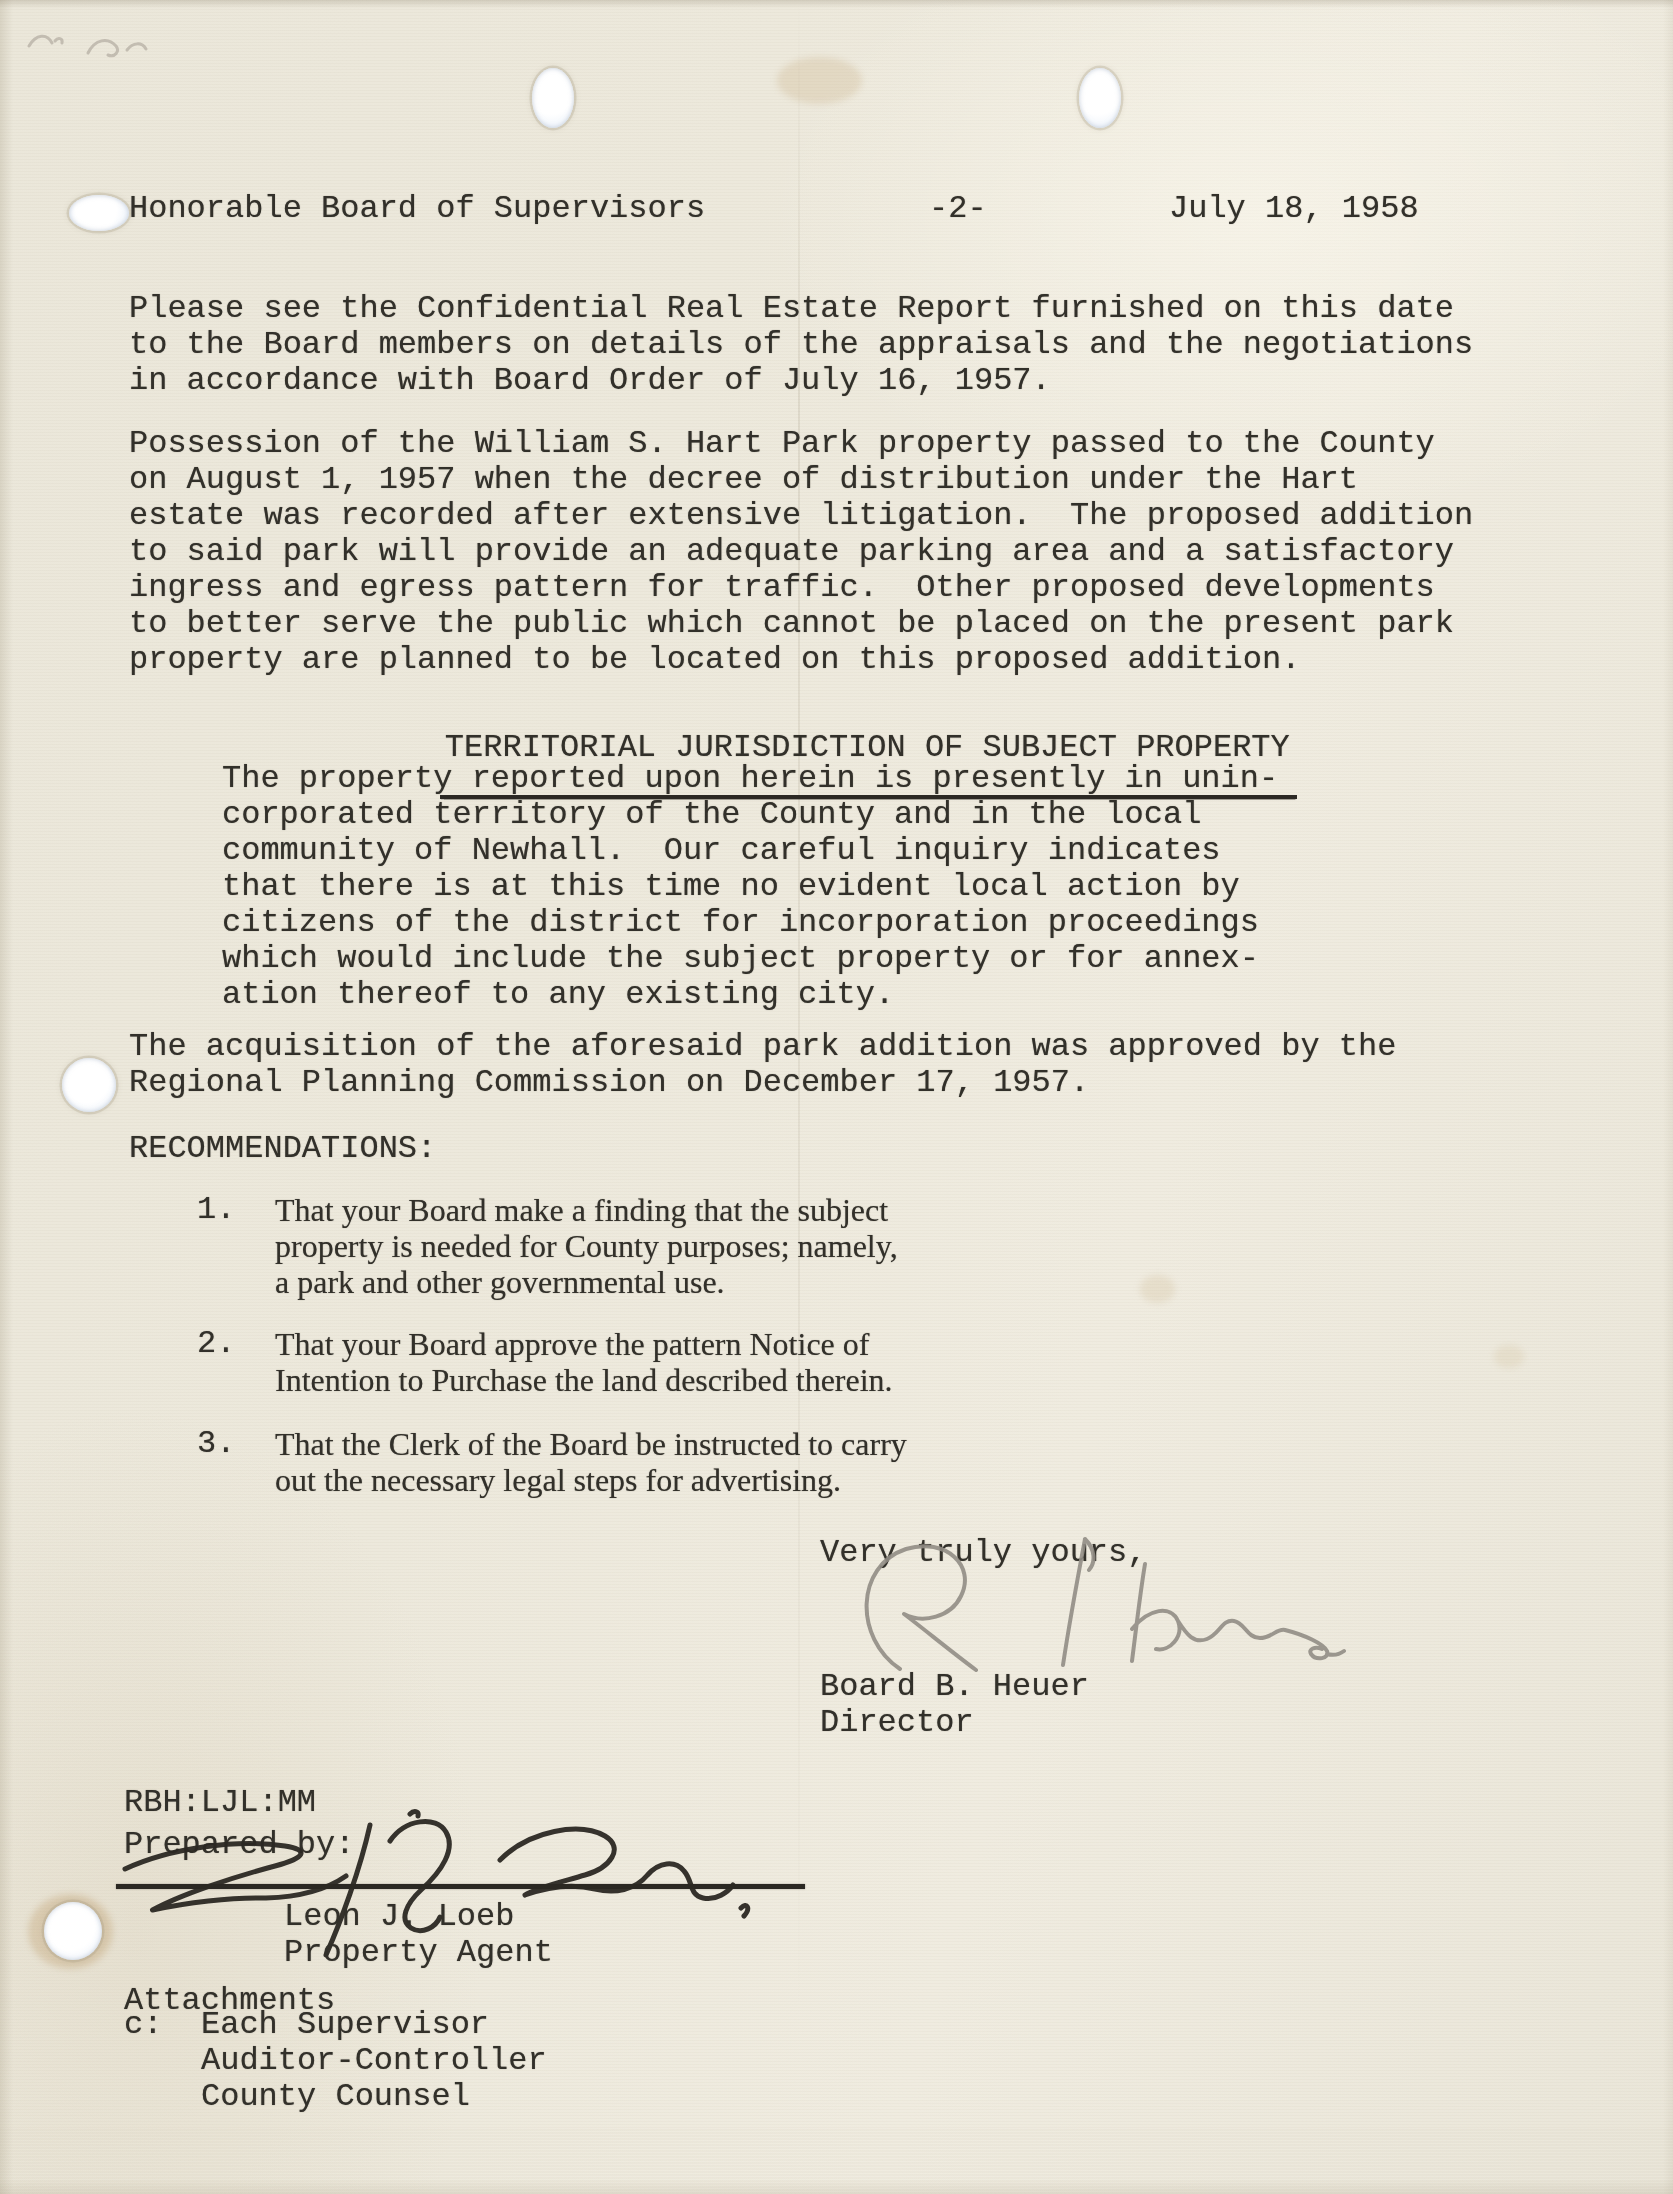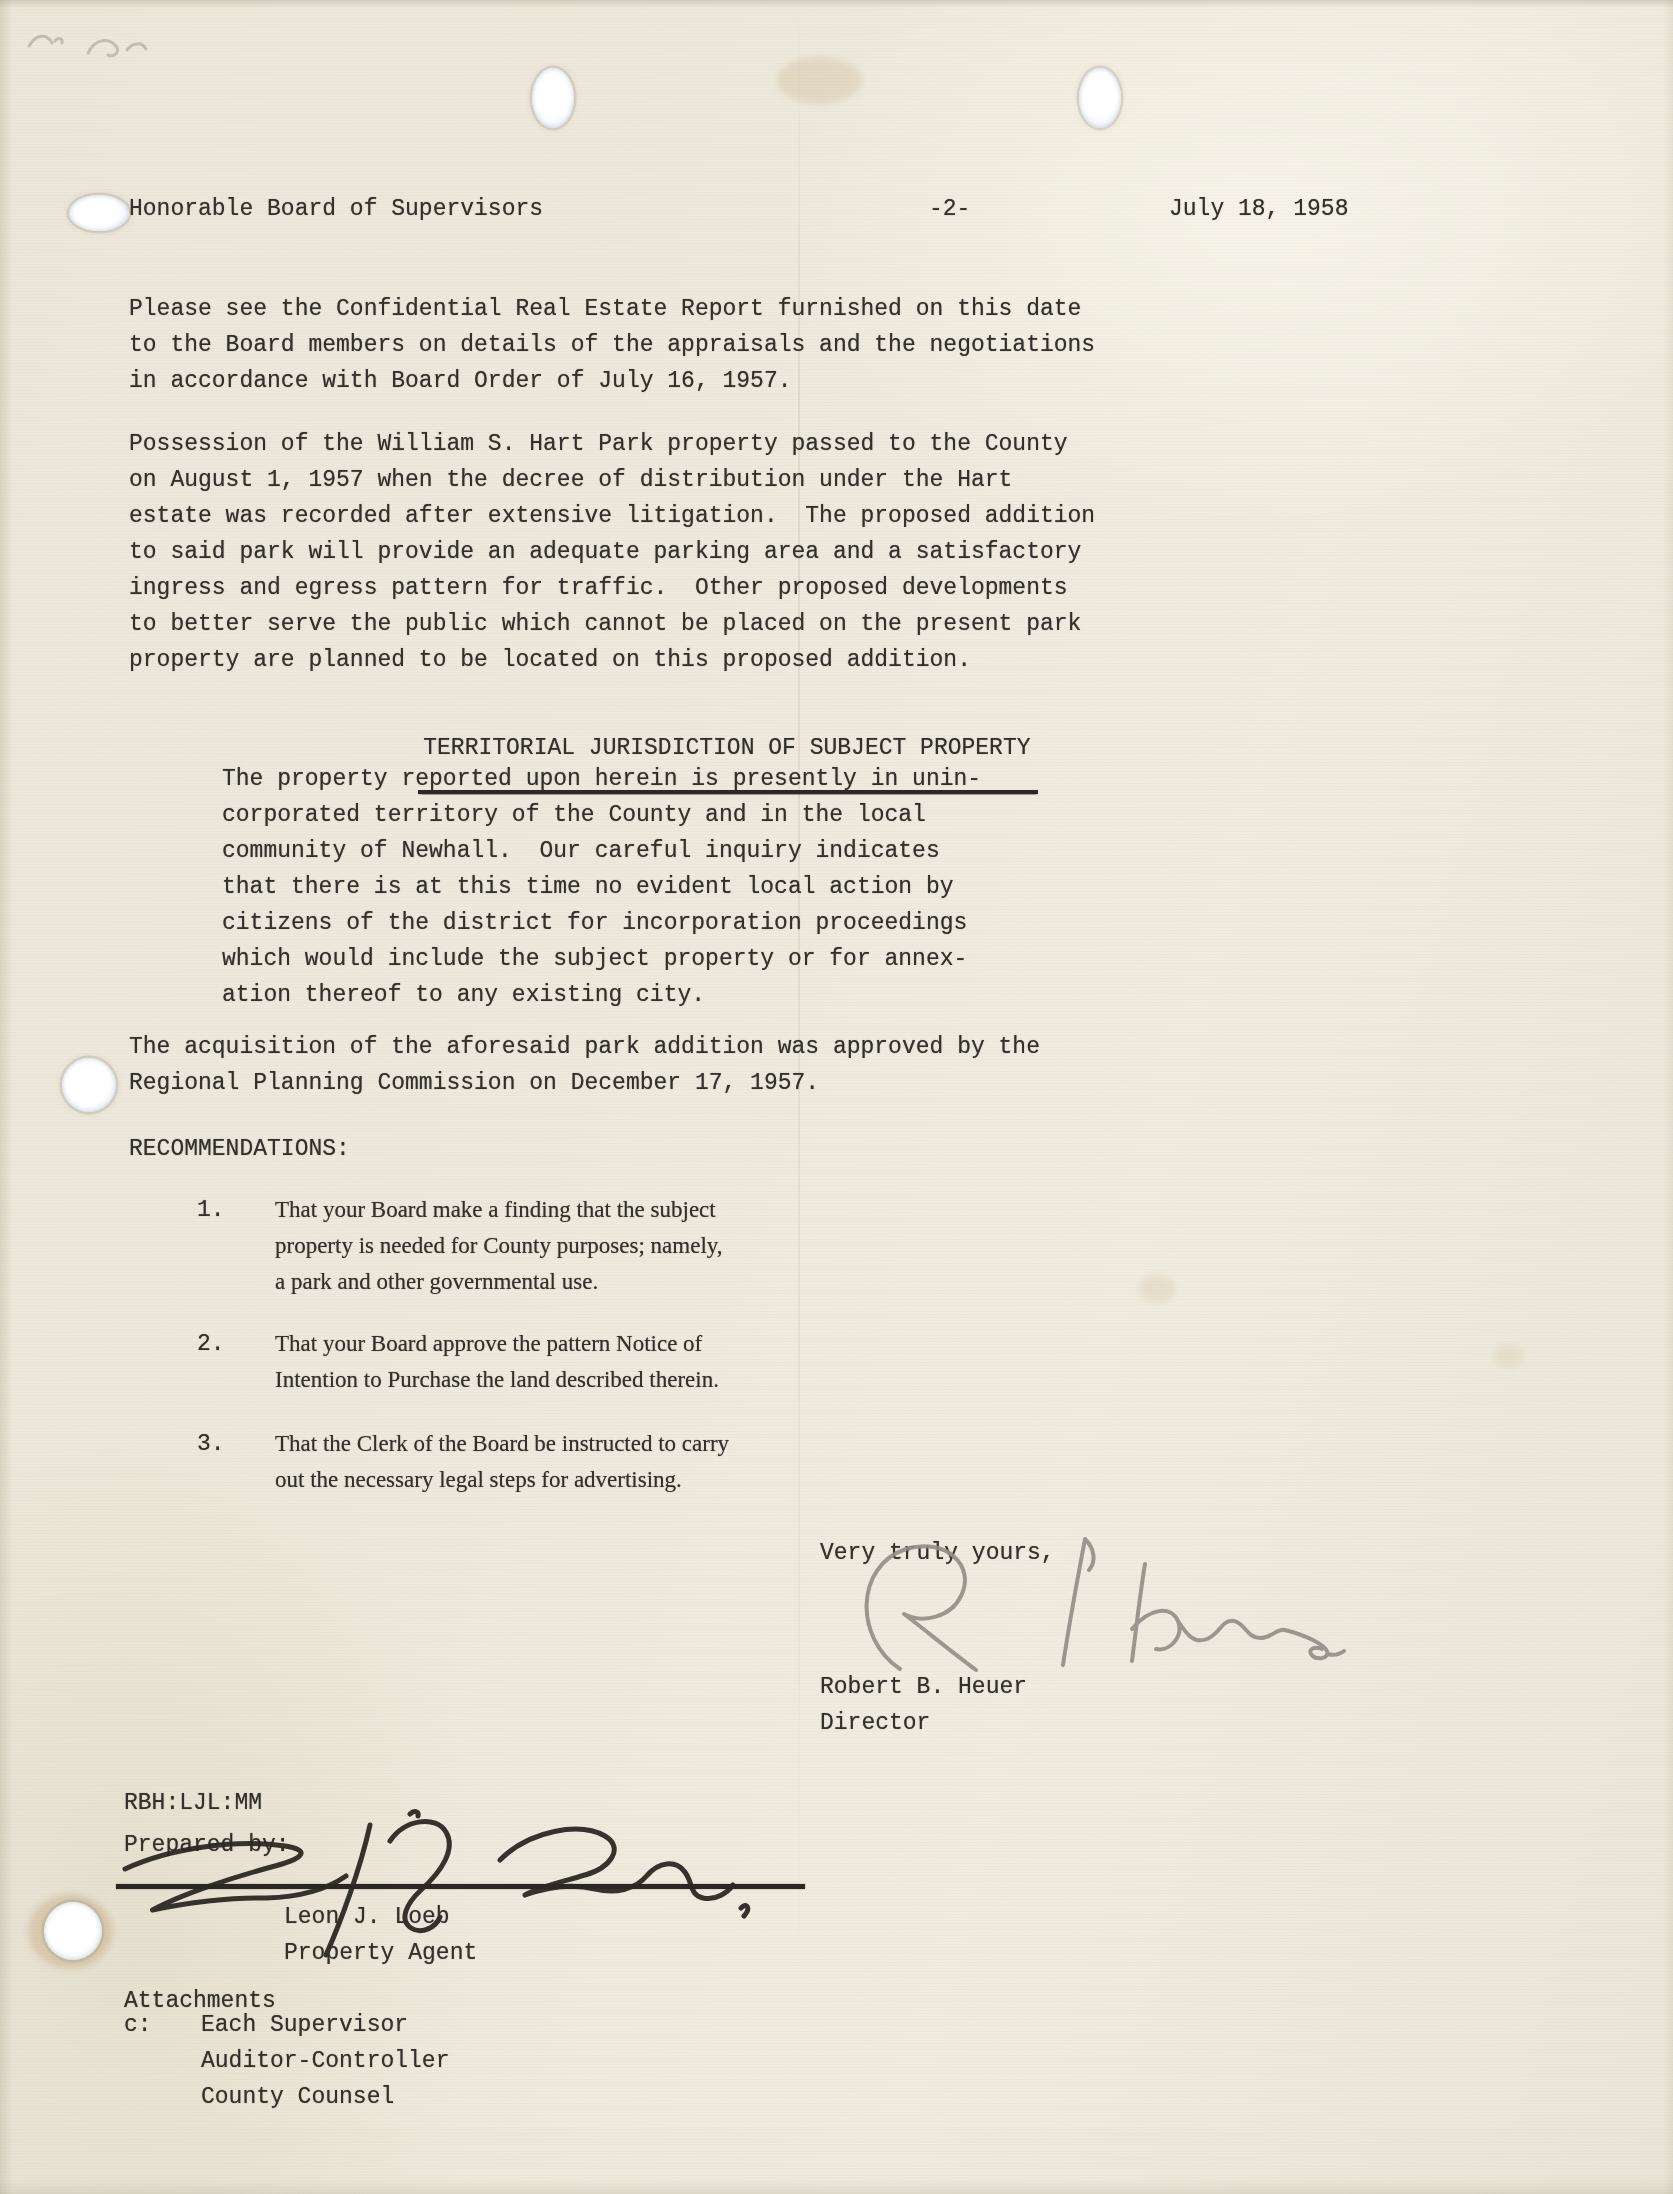--- a/index.html
+++ b/index.html
@@ -16,21 +16,21 @@
       linear-gradient(0deg, rgba(150,138,112,0.16), rgba(150,138,112,0) 15px),
       linear-gradient(90deg, rgba(150,140,115,0.22), rgba(150,140,115,0) 13px),
       linear-gradient(270deg, rgba(150,140,115,0.12), rgba(150,140,115,0) 11px),
       radial-gradient(ellipse 700px 450px at 75% 10%, rgba(255,252,242,0.45), rgba(255,252,242,0) 70%),
       radial-gradient(ellipse 500px 750px at 8% 88%, rgba(205,192,165,0.22), rgba(205,192,165,0) 70%),
       repeating-linear-gradient(0deg, rgba(160,148,122,0.045) 0 1.5px, rgba(255,255,255,0.035) 1.5px 3px),
       linear-gradient(105deg, #eae6d9 0%, #ece8db 35%, #efebdf 65%, #e9e5d8 100%);
   }
   .typed {
     position: absolute;
-    font-size: 23px;
+    font-size: 32px;
     line-height: 36px;
     white-space: pre-wrap;
     letter-spacing: 0;
     text-shadow: 0 0 1px rgba(46,42,35,0.55);
   }
   .heading-underline {
     border-bottom: 4.5px solid #2c2924;
     padding: 0 7px 29px 5px;
     margin-left: -5px;
     box-shadow: 0 1.5px 1px -1px rgba(46,42,35,0.4);
@@ -134,21 +134,21 @@
   <svg style="left:825px; top:1535px;" width="520" height="145" viewBox="0 0 1040 290" aria-label="R. B. Heuer">
     <path d="M 150 268 C 58 206, 60 62, 162 28 C 242 4, 302 62, 272 122 C 252 164, 196 178, 158 158 C 198 188, 248 230, 302 270
              M 520 8 C 506 82, 488 180, 476 260 M 520 8 C 540 28, 542 54, 528 70
              M 640 58 C 630 118, 622 190, 614 252
              M 614 188 C 648 146, 692 140, 706 172 C 718 202, 690 234, 662 228
              M 706 172 C 724 200, 738 218, 764 208 C 790 198, 794 168, 818 172 C 840 176, 844 206, 870 206 C 894 206, 904 186, 920 190
              M 920 190 C 960 200, 998 218, 1004 232 C 1010 248, 982 252, 972 238 C 966 228, 980 222, 994 228
              M 1004 238 C 1018 242, 1030 238, 1038 232" fill="none" stroke="#918d85" stroke-width="8" stroke-linecap="round" stroke-linejoin="round" opacity="0.9"></path>
   </svg>
 
-  <div class="typed" style="left:820px; top:1669px;">Robert B. Heuer</div>
+  <div class="typed" style="left:820px; top:1669px;">Board B. Heuer</div>
   <div class="typed" style="left:820px; top:1705px;">Director</div>
 
   <div class="typed" style="left:124px; top:1785px;">RBH:LJL:MM</div>
   <div class="typed" style="left:124px; top:1827px;">Prepared by:</div>
 
   <div class="sig-underline"></div>
 
   <svg style="left:110px; top:1810px;" width="640" height="150" viewBox="0 0 1280 300" aria-label="Leon J. Loeb">
     <path d="M 30 118 C 120 76, 252 58, 350 72 C 400 80, 390 96, 330 112 C 240 136, 140 170, 85 200 C 150 186, 242 174, 312 176 C 382 174, 432 160, 472 132
              M 520 30 C 500 120, 462 222, 432 290

